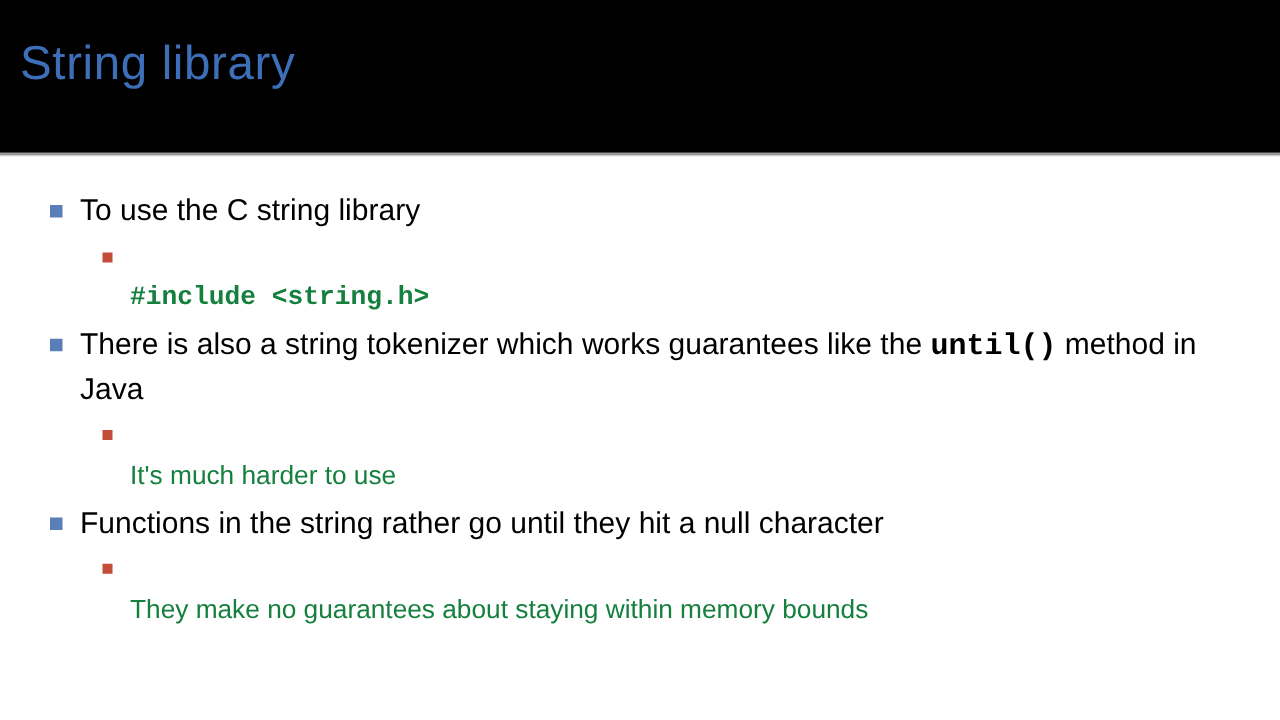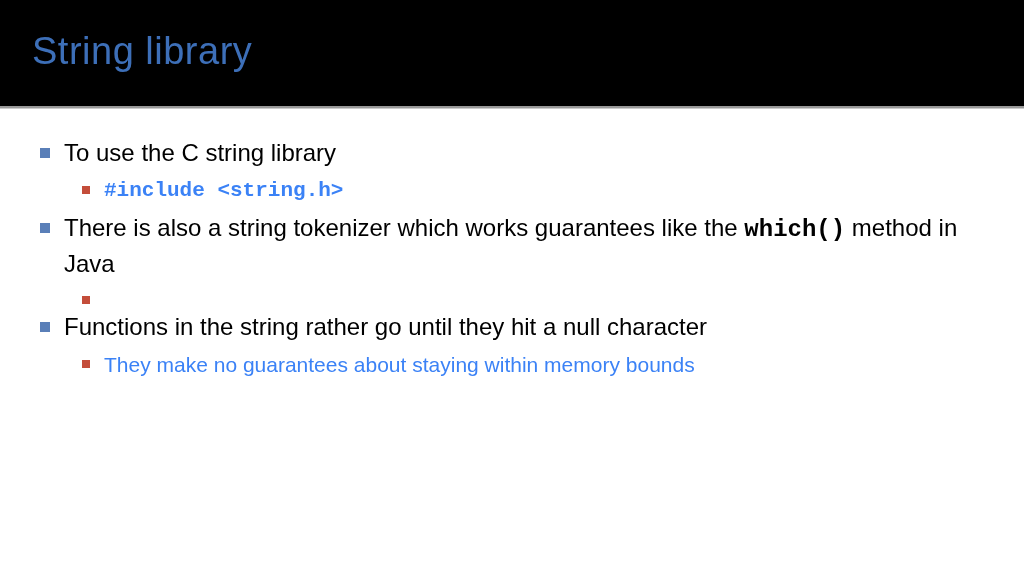--- a/index.html
+++ b/index.html
@@ -9,22 +9,22 @@
     }
     body {
       width: 1024px;
       height: 576px;
       font-family: 'Segoe UI', Tahoma, Geneva, Verdana, sans-serif;
       background: #ffffff;
       overflow: hidden;
     }
     .header {
       background: #000000;
-      height: 108px;
-      padding: 30px 32px 0 32px;
+      height: 124px;
+      padding: 30px 32px 0 16px;
       border-bottom: 2px solid #999999;
       box-shadow: 0 1px 0 #cccccc;
     }
     .title {
       color: #3d6fb8;
       font-size: 38px;
       font-weight: 400;
       letter-spacing: 0.5px;
     }
     .content {
@@ -64,22 +64,23 @@
     .sub-marker {
       width: 8px;
       height: 8px;
       background: #c44d3a;
       flex-shrink: 0;
       margin-top: 10px;
       margin-right: 14px;
     }
     .sub-text {
       font-size: 21px;
-      color: #3b82f6;
+      color: #15803d;
       line-height: 1.4;
+      margin-top: 32px;
     }
     .code {
       font-family: 'Courier New', Courier, monospace;
       font-weight: bold;
     }
   </style>
 </head>
 <body>
 
 <div class="header">
@@ -97,26 +98,27 @@
       <li class="sub-item">
         <span class="sub-marker"></span>
         <span class="sub-text code">#include &lt;string.h&gt;</span>
       </li>
     </ul>
 
 
     <li class="bullet-item">
       <span class="bullet-marker"></span>
       <span class="bullet-text">
-        <span>There is also a string tokenizer which works guarantees like the </span><span class="code">which()</span><span> method in Java</span>
+        <span>There is also a string tokenizer which works guarantees like the </span><span class="code">until()</span><span> method in Java</span>
       </span>
     </li>
     <ul class="sub-list">
       <li class="sub-item">
         <span class="sub-marker"></span>
+        <span class="sub-text">It's much harder to use</span>
       </li>
     </ul>
 
     <li class="bullet-item">
       <span class="bullet-marker"></span>
       <span class="bullet-text">Functions in the string rather go until they hit a null character</span>
     </li>
     <ul class="sub-list">
       <li class="sub-item">
         <span class="sub-marker"></span>

